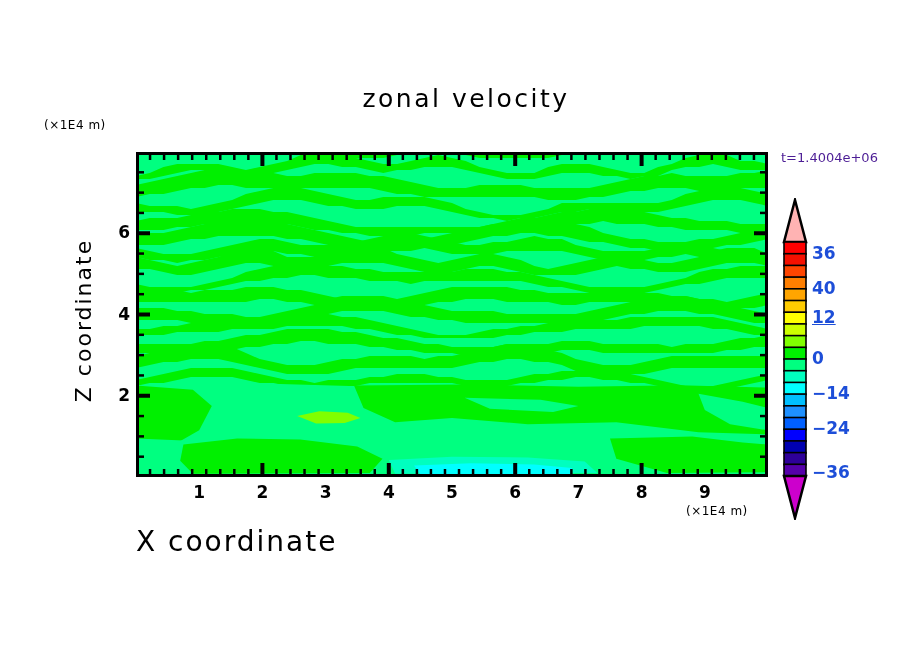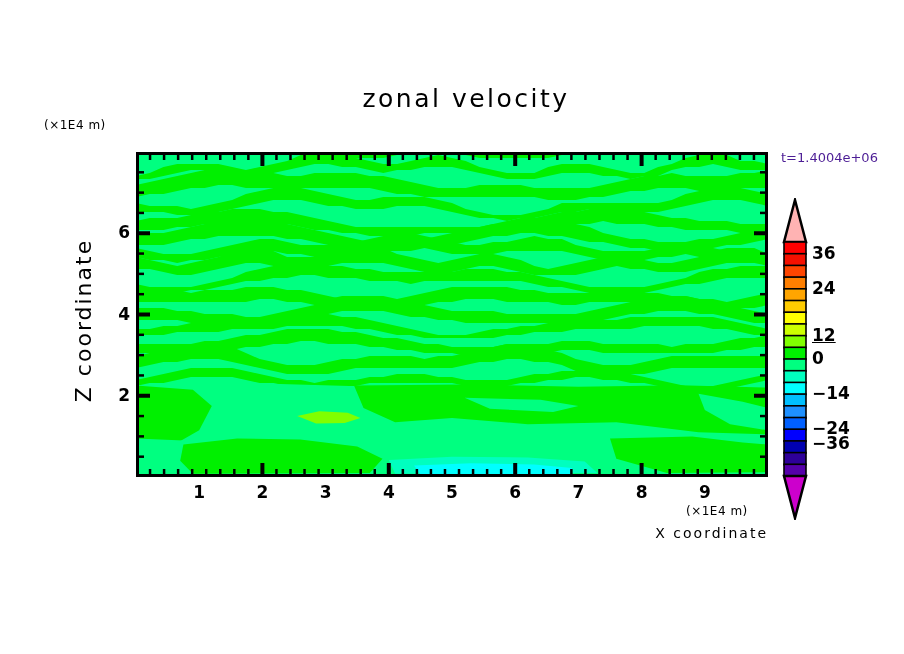--- a/index.html
+++ b/index.html
@@ -59,22 +59,22 @@
     color: #4c1d95;
     white-space: nowrap;
   }
 
   
   #x-axis-title {
     position: absolute;
     left: 136px;
     top: 525px;
     width: 632px;
-    text-align: right;
-    font-size: 14px;
+    text-align: left;
+    font-size: 28px;
     letter-spacing: 2px;
     color: #000000;
   }
   #y-axis-title {
     position: absolute;
     left: -47px;
     top: 308px;
     width: 260px;
     text-align: center;
     font-size: 22px;
@@ -112,21 +112,21 @@
     top: 198px;
     width: 32px;
     height: 322px;
   }
   #colorbar-svg { display: block; }
   .cbar-label {
     position: absolute;
     left: 812px;
     font-size: 17px;
     font-weight: bold;
-    color: #000000;
+    color: #1d4ed8;
     white-space: nowrap;
   }
 </style>
 </head>
 <body>
 
 <div id="figure">
 
   <div id="plot-title">zonal velocity</div>
 
@@ -353,21 +353,21 @@
         <rect x="4" y="219.5" width="22" height="12.1" fill="#0060ff" stroke="#000" stroke-width="1.6"></rect>
         <rect x="4" y="231.2" width="22" height="12.1" fill="#0000ff" stroke="#000" stroke-width="1.6"></rect>
         <rect x="4" y="242.89999999999998" width="22" height="12.1" fill="#0000b0" stroke="#000" stroke-width="1.6"></rect>
         <rect x="4" y="254.6" width="22" height="12.1" fill="#2e0099" stroke="#000" stroke-width="1.6"></rect>
         <rect x="4" y="266.29999999999995" width="22" height="12.1" fill="#5500aa" stroke="#000" stroke-width="1.6"></rect>
         <polygon points="4,278 26,278 15,320" fill="#cc00cc" stroke="#000" stroke-width="2.5"></polygon>
       </svg>
   </div>
   <div id="colorbar-labels">
       <div class="cbar-label" style="top: 242.7px;">36</div>
-      <div class="cbar-label" style="top: 277.8px;">24</div>
-      <div class="cbar-label" style="top: 325px; text-decoration: underline;">12</div>
+      <div class="cbar-label" style="top: 277.8px;">40</div>
+      <div class="cbar-label" style="top: 307px; text-decoration: underline;">12</div>
       <div class="cbar-label" style="top: 348px;">0</div>
       <div class="cbar-label" style="top: 383.1px;">−14</div>
       <div class="cbar-label" style="top: 418.2px; text-align: right;">−24</div>
-      <div class="cbar-label" style="top: 433px;">−36</div>
+      <div class="cbar-label" style="top: 462px;">−36</div>
     </div>
 
 </div>
 
 </body></html>

